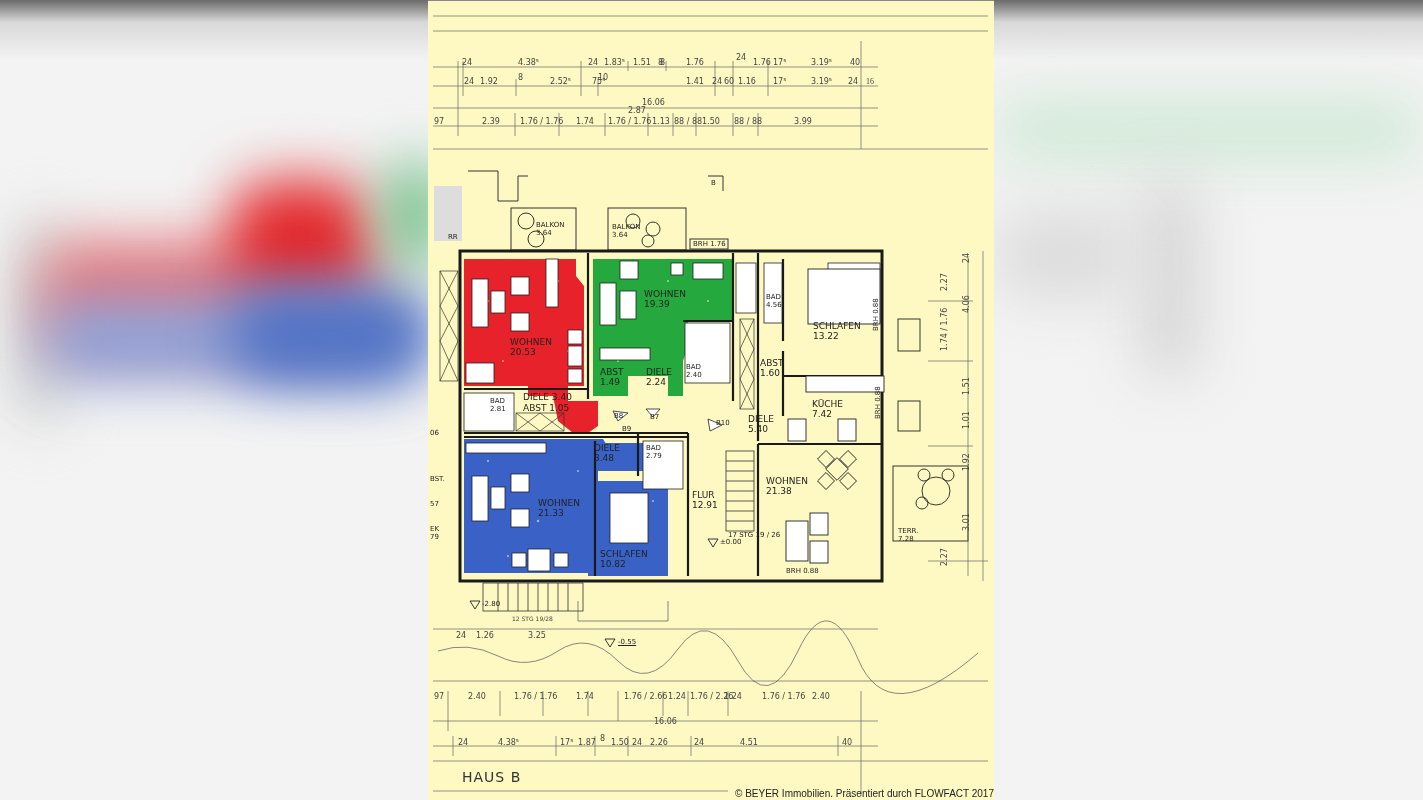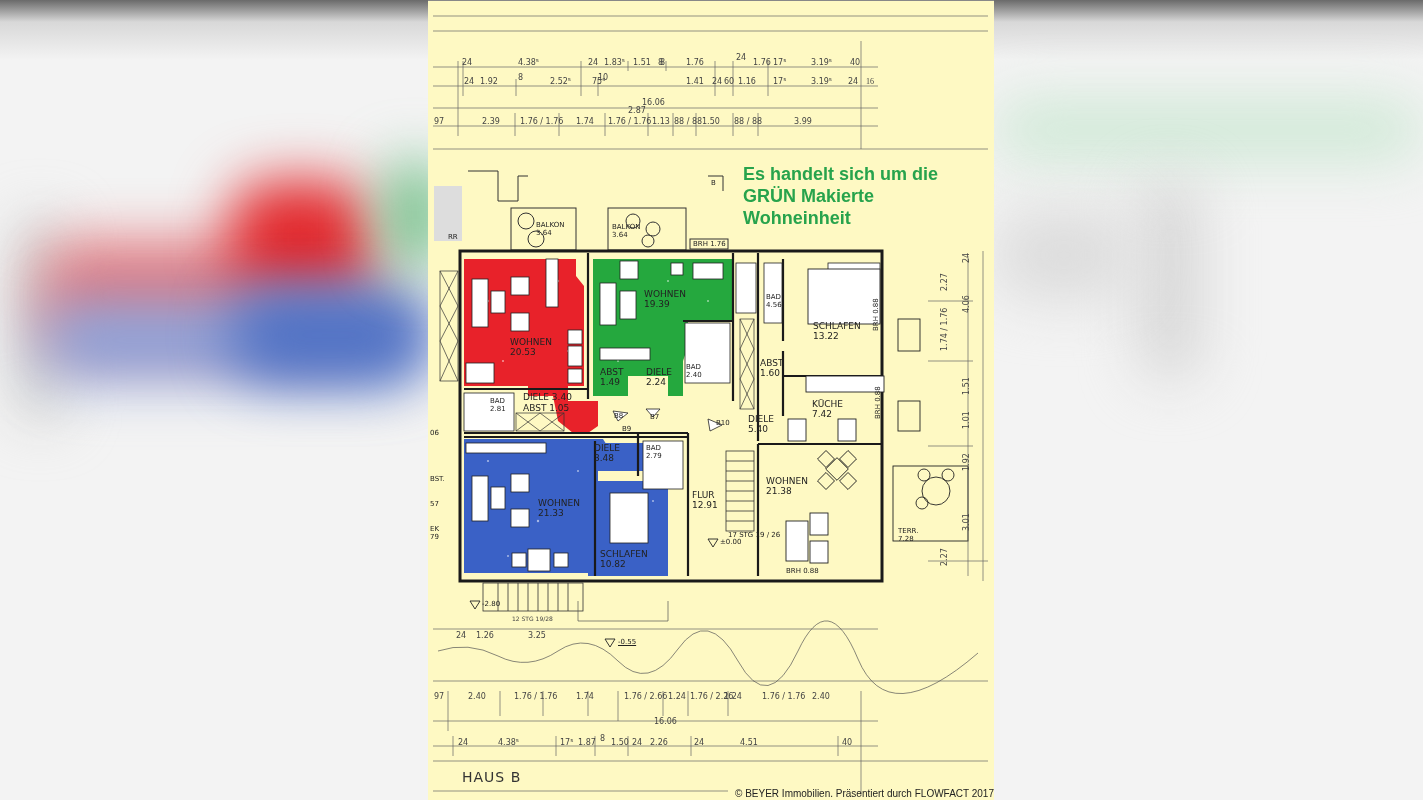--- a/index.html
+++ b/index.html
@@ -327,25 +327,20 @@
   <span class="dim" style="left:54px; top:116px;">2.39</span>
   <span class="dim" style="left:92px; top:116px;">1.76 / 1.76</span>
   <span class="dim" style="left:148px; top:116px;">1.74</span>
   <span class="dim" style="left:180px; top:116px;">1.76 / 1.76</span>
   <span class="dim" style="left:224px; top:116px;">1.13</span>
   <span class="dim" style="left:246px; top:116px;">88 / 88</span>
   <span class="dim" style="left:274px; top:116px;">1.50</span>
   <span class="dim" style="left:306px; top:116px;">88 / 88</span>
   <span class="dim" style="left:366px; top:116px;">3.99</span>
 
-  <div class="annotation">
-    <div>Es handelt sich um die</div>
-    <div>GRÜN Makierte</div>
-    <div>Wohneinheit</div>
-  </div>
 
   <div class="room-label sm" style="left:108px; top:220px;">
     <div>BALKON</div>
     <div>3.64</div>
   </div>
   <div class="room-label sm" style="left:184px; top:222px;">
     <div>BALKON</div>
     <div>3.64</div>
   </div>
   <span class="room-label sm" style="left:265px; top:239px;">BRH 1.76</span>

